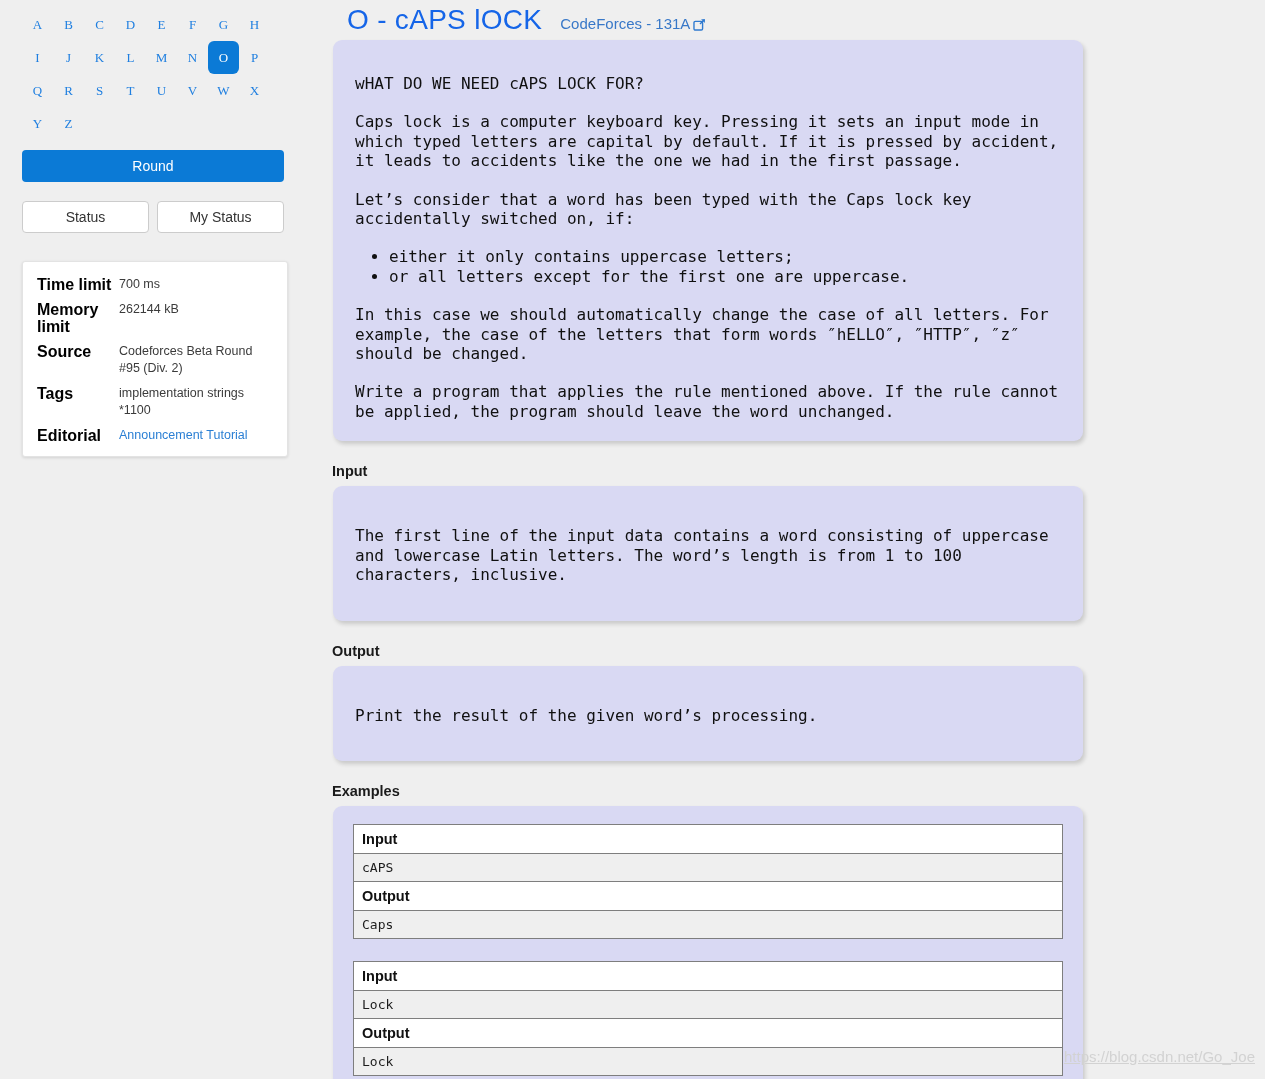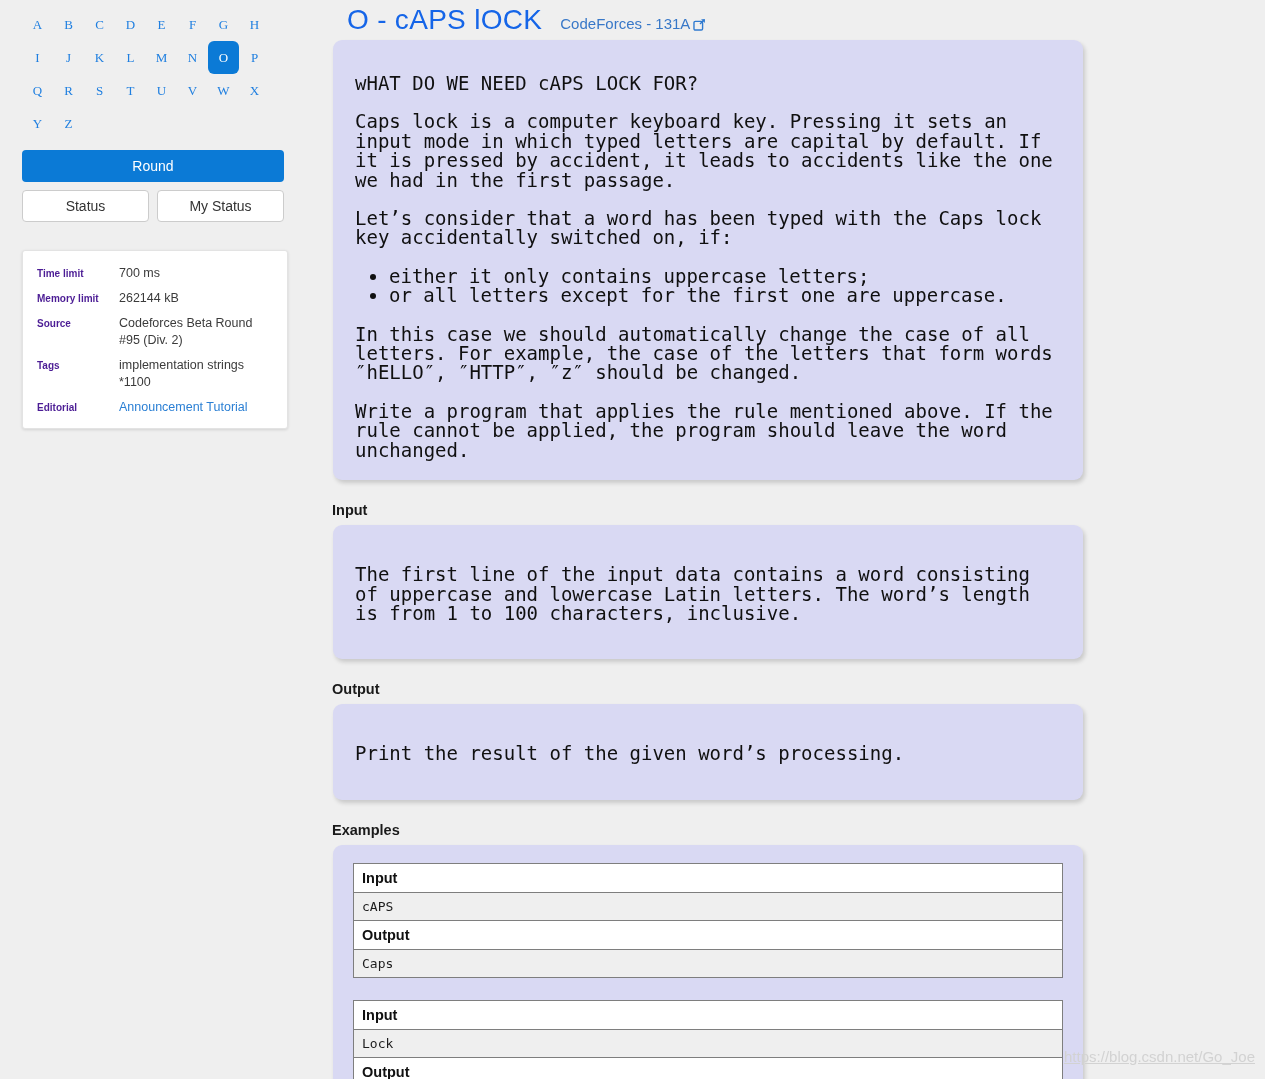--- a/index.html
+++ b/index.html
@@ -24,53 +24,53 @@
     border-radius: 6px; cursor: pointer; user-select: none;
   }
   .letter.selected { background: #0b7ad6; color: #ffffff; }
 
   .submit-btn {
     display: block; width: 262px; height: 32px; margin: 10px 0 0 0;
     background: #0b7ad6; color: #fff; border: none; border-radius: 4px;
     font-size: 14px; font-family: "Liberation Sans", sans-serif; cursor: pointer;
     line-height: 32px; text-align: center; padding: 0;
   }
-  .status-row { display: flex; gap: 8px; margin-top: 8px; width: 262px; }
+  .status-row { display: flex; gap: 8px; margin-top: 19px; width: 262px; }
   .status-btn {
     flex: 1; height: 32px; background: #fff; border: 1px solid #ccc; border-radius: 4px;
     font-size: 14px; color: #333; cursor: pointer; font-family: "Liberation Sans", sans-serif;
     line-height: 30px; text-align: center; padding: 0;
   }
 
   .info-card {
     width: 266px; margin-top: 28px; background: #fff;
     border: 1px solid #e3e3e3; border-radius: 3px;
     box-shadow: 0 1px 3px rgba(0,0,0,0.12);
     padding: 10px 0 8px 0;
   }
   .info-row { display: flex; padding: 4px 14px; align-items: flex-start; }
-  .info-key { width: 82px; flex: 0 0 82px; font-weight: bold; font-size: 10px; color: #4c1d95; line-height: 17px; }
+  .info-key { width: 82px; flex: 0 0 82px; font-weight: bold; font-size: 16px; color: #000000; line-height: 17px; }
   .info-val { flex: 1; font-size: 12.5px; color: #3b3b3b; line-height: 17px; }
   .info-link { color: #2a7fd4; text-decoration: none; cursor: pointer; }
 
   
   .main { position: absolute; left: 330px; top: 0; width: 935px; }
   .title-line { display: flex; align-items: baseline; padding: 4px 0 0 17px; }
   .ptitle { font-size: 28px; color: #1565e8; font-weight: normal; letter-spacing: 0.3px; }
   .psub { font-size: 15px; color: #3878c8; margin-left: 18px; }
   .ext-icon { display: inline-block; vertical-align: -2px; margin-left: 3px; }
 
   .panel {
     background: #d9d9f3; border-radius: 9px;
     box-shadow: 2px 3px 4px rgba(0,0,0,0.16);
     margin-left: 3px;
   }
   .panel-text {
     font-family: "DejaVu Sans Mono", monospace;
-    font-size: 19px; line-height: 19.4px; color: #101010;
+    font-size: 16px; line-height: 19.4px; color: #101010;
     padding: 34px 22px 20px 22px; white-space: normal;
   }
   .panel-text p { margin: 0 0 19px 0; }
   .panel-text p:last-child { margin-bottom: 0; }
   .panel-text ul { margin: 0 0 19px 0; padding-left: 34px; }
   .panel-text li { margin: 0; }
 
   .sec-head { font-size: 14.5px; font-weight: bold; color: #1a1a1a; margin: 22px 0 7px 2px; }
 
   .io-panel .panel-text { padding: 40px 22px 36px 22px; }

